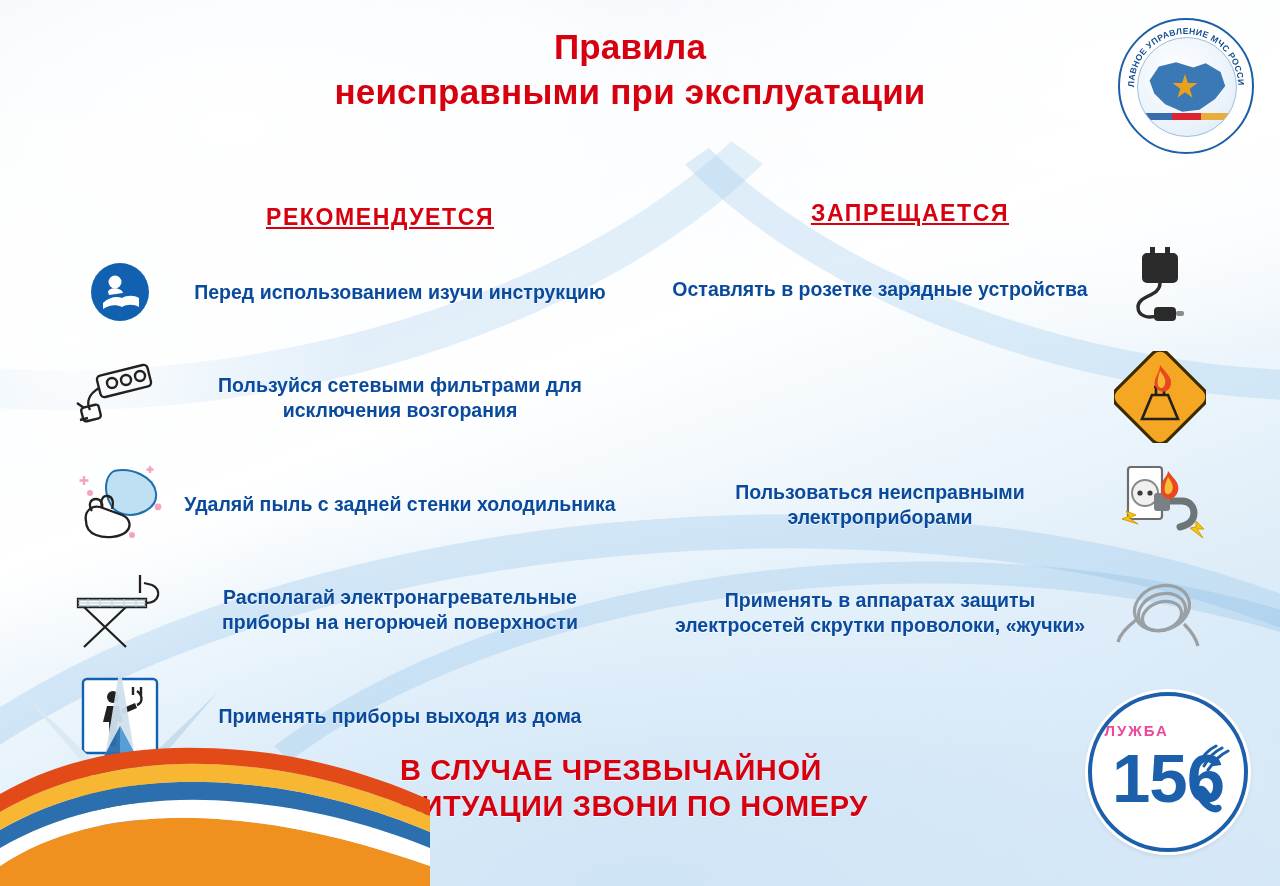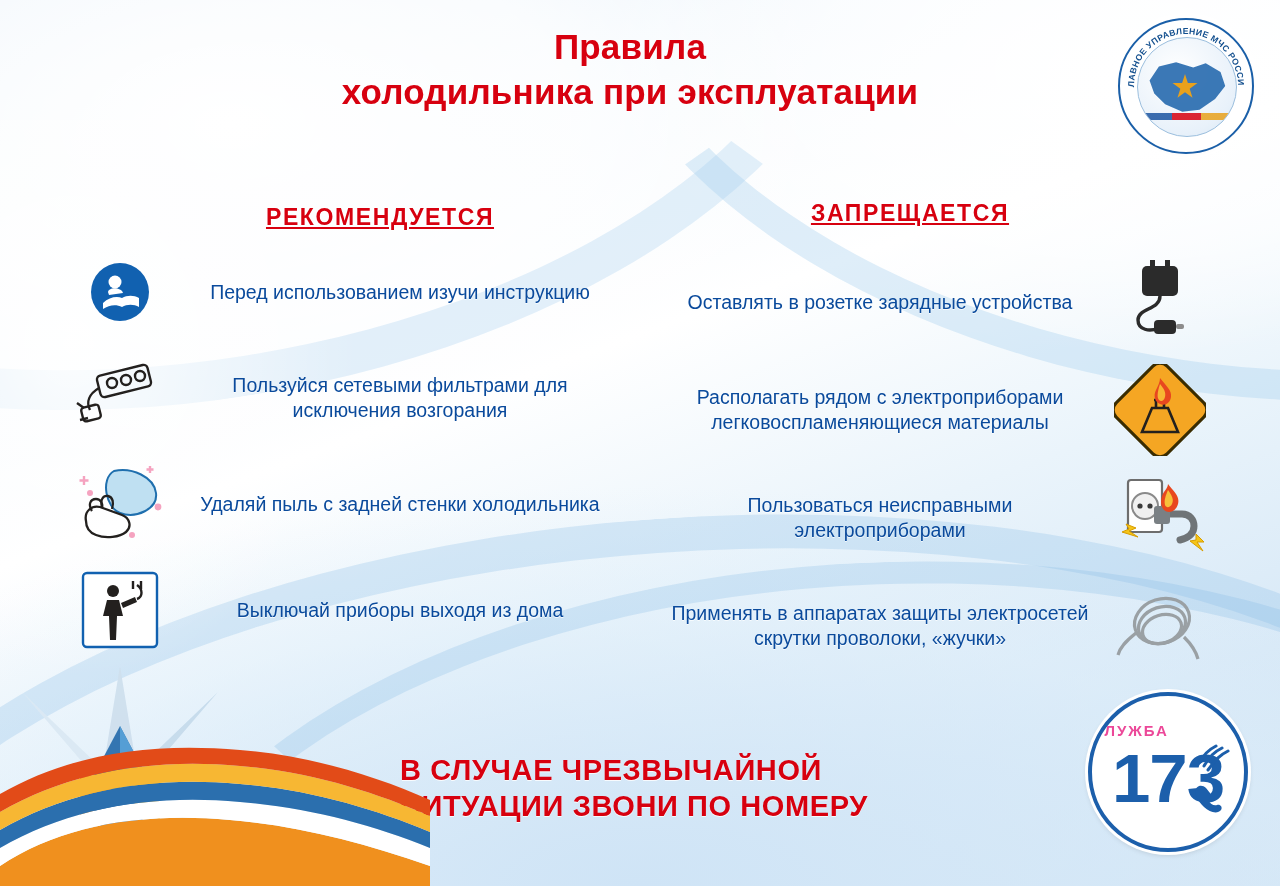--- a/index.html
+++ b/index.html
@@ -160,41 +160,41 @@
   }
   #head-left  { left: 170px; top: 204px; width: 420px; }
   #head-right { left: 700px; top: 200px; width: 420px; }
 
   
   .col {
     position: absolute;
     width: 560px;
   }
   #col-left  { left: 60px;  top: 246px; }
-  #col-right { left: 660px; top: 256px; }
+  #col-right { left: 660px; top: 243px; }
 
   .row {
     display: flex;
     align-items: center;
   }
   #col-left .row { margin-bottom: 14px; }
   #col-right .row { margin-bottom: 16px; }
 
   .row .icon-cell {
     width: 120px;
     min-width: 120px;
     height: 92px;
     display: flex;
     align-items: center;
     justify-content: center;
   }
   .row .text-cell {
     flex: 1;
     color: #0a4a9c;
-    font-weight: normal;
+    font-weight: bold;
     font-size: 19.5px;
     line-height: 25px;
     text-align: center;
     text-shadow: 0 1px 0 rgba(255,255,255,0.75);
   }
   #col-right .row { flex-direction: row-reverse; }
   #col-right .text-cell { text-align: center; }
 
   
   .footer-text {
@@ -282,21 +282,21 @@
   <div class="swoosh sw1"></div>
   <div class="swoosh sw2"></div>
   <div class="swoosh sw3"></div>
   <div class="swoosh sw4"></div>
   <div class="swoosh sw5"></div>
   <div class="swoosh sw6"></div>
   <div class="haze-left"></div>
 
   <div class="title-block">
     <div class="title-line">Правила</div>
-    <div class="title-line">холодильника при эксплуатации</div>
+    <div class="title-line">неисправными при эксплуатации</div>
   </div>
 
   <div class="emblem">
     <svg class="ring-text" viewBox="0 0 132 132">
       <defs>
         <path id="arcTop" d="M 14,66 A 52,52 0 0 1 118,66"></path>
         <path id="arcBot" d="M 18,66 A 48,48 0 0 0 114,66"></path>
       </defs>
       <text font-size="8.6" font-weight="bold" fill="#14508f" font-family="Liberation Sans, sans-serif" letter-spacing="0.4">
         <textPath href="#arcTop" startOffset="50%" text-anchor="middle">ГЛАВНОЕ УПРАВЛЕНИЕ МЧС РОССИИ</textPath>
@@ -363,37 +363,54 @@
           </g>
           <g stroke="#f5a3c0" stroke-width="2.4">
             <path d="M14 24 l0 -9 M9.5 19.5 l9 0"></path>
             <path d="M80 12 l0 -7 M76.5 8.5 l7 0"></path>
           </g>
         </svg>
       </div>
       <div class="text-cell">Удаляй пыль с задней стенки холодильника</div>
     </div>
 
+    <div class="row">
+      <div class="icon-cell">
+        <svg width="100" height="86" viewBox="0 0 100 86">
+          <g stroke="#23201e" stroke-width="2.3" fill="none">
+            <path d="M8 32 L76 32 L76 40 L8 40 Z"></path>
+            <path d="M14 40 L56 80 M56 40 L14 80"></path>
+            <path d="M76 36 C90 36 92 22 82 18 L74 16"></path>
+            <path d="M70 8 L70 26"></path>
+          </g>
+          <g stroke="#b9cfe0" stroke-width="1">
+            <path d="M8 33 L76 33 M8 36 L76 36 M8 39 L76 39"></path>
+            <path d="M18 32 L18 40 M30 32 L30 40 M42 32 L42 40 M54 32 L54 40 M66 32 L66 40"></path>
+          </g>
+        </svg>
+      </div>
+      <div class="text-cell">Располагай электронагревательные приборы на негорючей поверхности</div>
+    </div>
 
     <div class="row">
       <div class="icon-cell">
         <svg width="86" height="86" viewBox="0 0 86 86">
           <rect x="6" y="6" width="74" height="74" rx="4" fill="#ffffff" stroke="#1161b0" stroke-width="2.4"></rect>
           <g fill="#23201e">
             <circle cx="36" cy="24" r="6"></circle>
             <path d="M30 33 h12 l4 16 h-6 l-1 24 h-6 l-1 -24 h-6 z"></path>
             <path d="M44 36 l14 -6 2 5 -14 6 z"></path>
           </g>
           <g fill="none" stroke="#23201e" stroke-width="2.4">
             <path d="M60 18 C66 22 66 30 60 32"></path>
             <path d="M56 14 l0 8 M64 14 l0 8"></path>
           </g>
         </svg>
       </div>
-      <div class="text-cell">Выключай приборы выходя из дома</div>
+      <div class="text-cell">Применять приборы выходя из дома</div>
     </div>
 
   </div>
 
   <div class="col" id="col-right">
 
     <div class="row">
       <div class="icon-cell">
         <svg width="84" height="84" viewBox="0 0 84 84">
           <rect x="24" y="6" width="36" height="30" rx="5" fill="#2b2b2b"></rect>
@@ -412,21 +429,20 @@
         <svg width="92" height="92" viewBox="0 0 92 92">
           <rect x="10" y="10" width="72" height="72" rx="10" fill="#f5a623" stroke="#3a2c00" stroke-width="3" transform="rotate(45 46 46)"></rect>
           <g fill="none" stroke="#23201e" stroke-width="2.6">
             <path d="M38 44 L54 44 L64 68 L28 68 Z"></path>
             <path d="M40 36 L52 36 M42 36 L42 44 M50 36 L50 44"></path>
           </g>
           <path d="M46 14 C52 22 58 26 57 33 C56 40 50 42 46 40 C41 38 39 32 42 26 C44 22 46 18 46 14 Z" fill="#e8471f"></path>
           <path d="M46 20 C50 25 52 28 51 33 C50 37 47 38 45 36 C43 34 43 29 46 20 Z" fill="#f7b733"></path>
         </svg>
       </div>
-      <div class="text-cell">Располагать рядом с электроприборами легковоспламеняющиеся материалы</div>
     </div>
 
     <div class="row">
       <div class="icon-cell">
         <svg width="100" height="92" viewBox="0 0 100 92">
           <rect x="18" y="8" width="34" height="52" rx="3" fill="#ffffff" stroke="#6d6d6d" stroke-width="2.2"></rect>
           <circle cx="35" cy="34" r="13" fill="#f0f0f0" stroke="#8a8a8a" stroke-width="2"></circle>
           <circle cx="30" cy="34" r="2.6" fill="#3a3a3a"></circle>
           <circle cx="40" cy="34" r="2.6" fill="#3a3a3a"></circle>
           <path d="M52 42 L72 42 C80 42 84 48 84 54 C84 62 78 66 70 68" fill="none" stroke="#6f7477" stroke-width="7" stroke-linecap="round"></path>
@@ -459,21 +475,21 @@
 
   </div>
 
   <div class="footer-text">
     <div>В СЛУЧАЕ ЧРЕЗВЫЧАЙНОЙ</div>
     <div>СИТУАЦИИ ЗВОНИ ПО НОМЕРУ</div>
   </div>
 
   <div class="badge112">
     <div class="sluzhba">СЛУЖБА</div>
-    <div class="num">173</div>
+    <div class="num">156</div>
     <svg class="waves" viewBox="0 0 40 40">
       <g fill="none" stroke="#1c5fab" stroke-width="3" stroke-linecap="round">
         <path d="M10 30 C14 22 18 18 26 14"></path>
         <path d="M14 34 C20 24 24 20 32 16"></path>
         <path d="M18 38 C26 27 30 23 38 19"></path>
       </g>
     </svg>
     <svg class="phone" viewBox="0 0 34 34">
       <path d="M4 8 C4 4 10 2 14 6 L18 11 C20 14 16 16 17 19 C18 22 22 24 25 23 C28 22 31 25 29 28 C26 32 18 31 12 25 C6 19 2 12 4 8 Z" fill="#1c5fab"></path>
     </svg>

